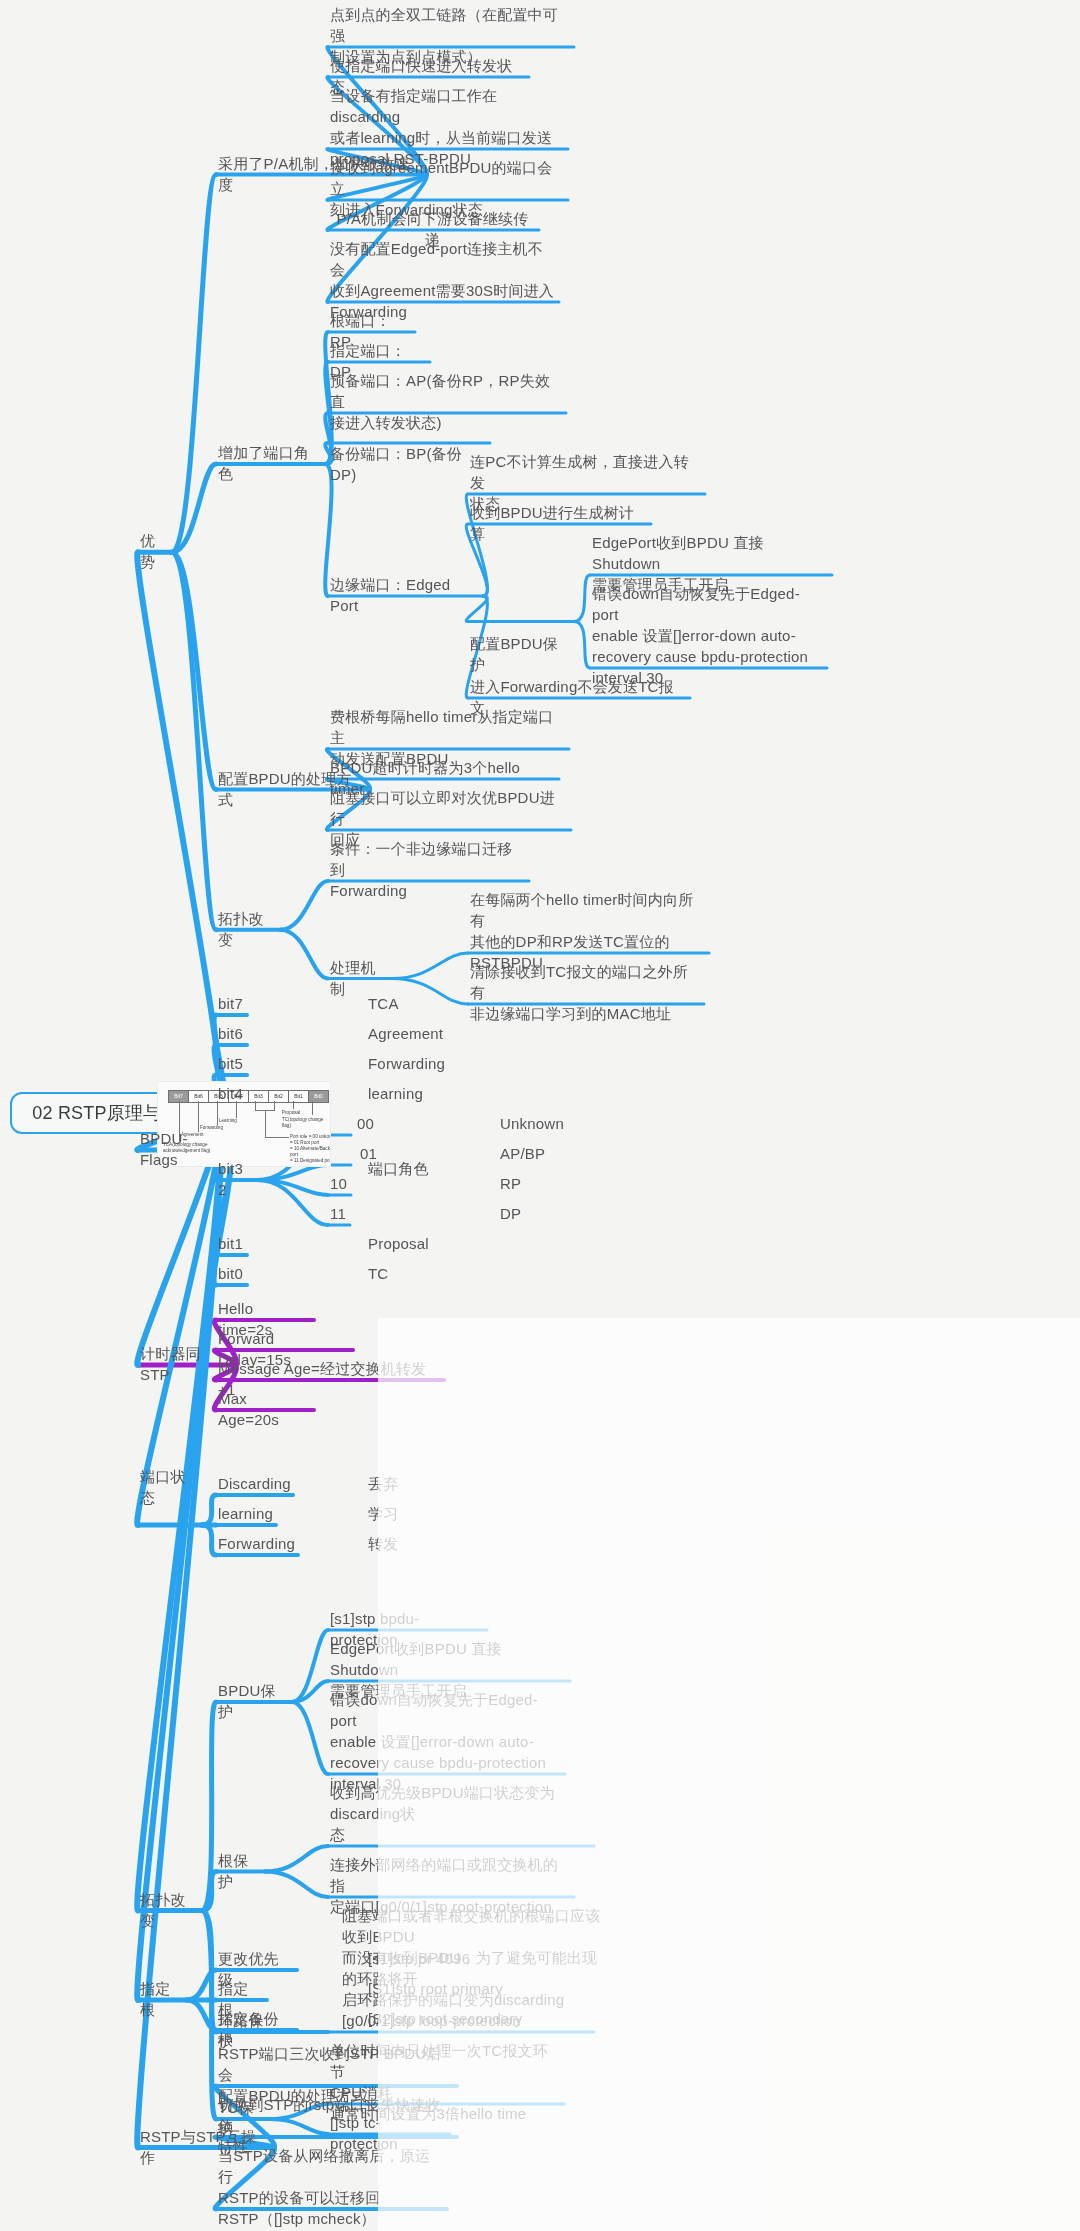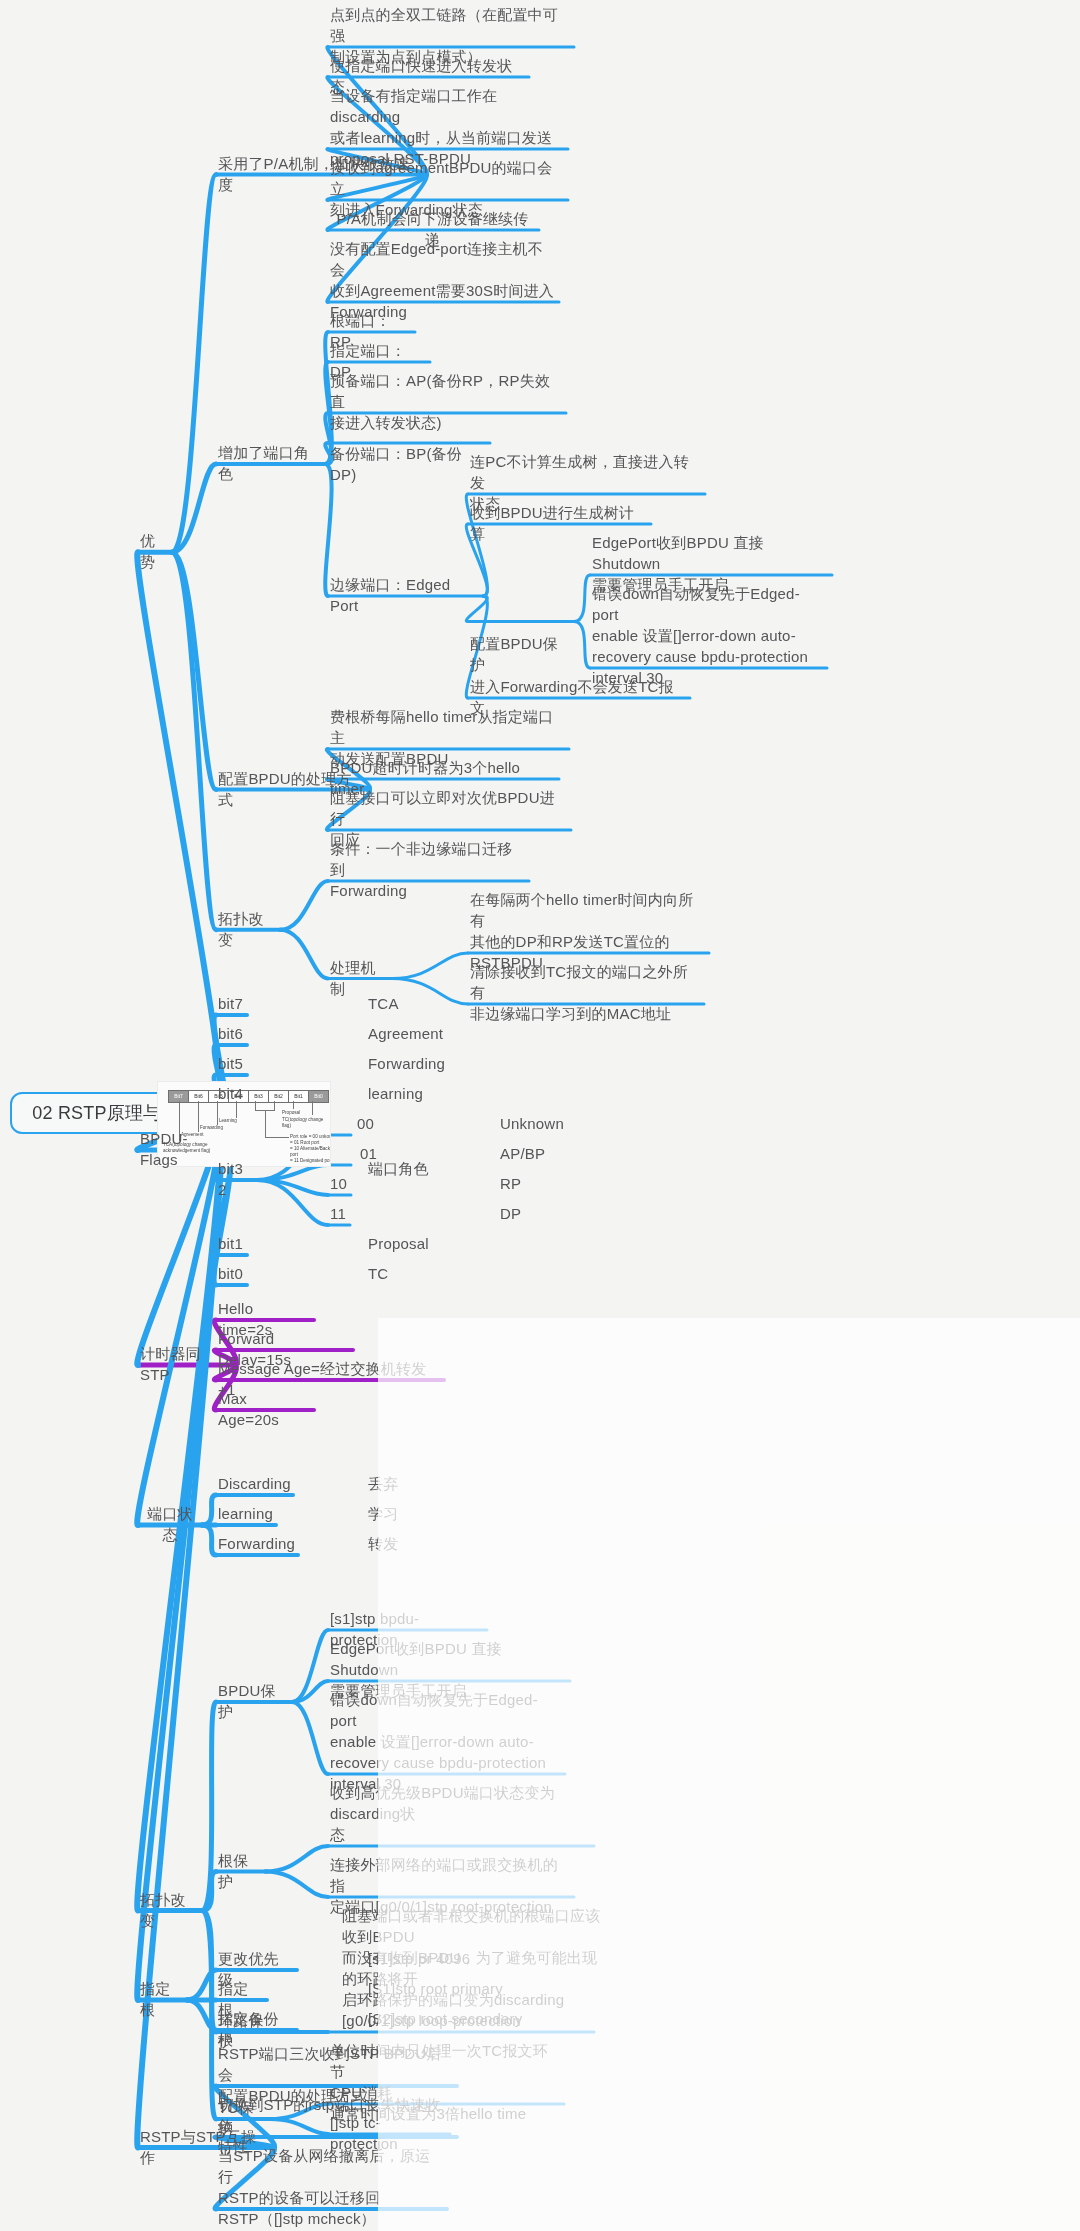--- a/index.html
+++ b/index.html
@@ -434,21 +434,21 @@
       </div>
       <div class="node lvl2 leaf" style="left: 218px; top: 1328px; width: 131px;">
         <span class="txt">Forward Delay=15s</span>
       </div>
       <div class="node lvl2 leaf" style="left: 218px; top: 1358px; width: 222px;">
         <span class="txt">Message Age=经过交换机转发+1</span>
       </div>
       <div class="node lvl2 leaf" style="left: 218px; top: 1388px; width: 92px;">
         <span class="txt">Max Age=20s</span>
       </div>
-      <div class="node lvl1" style="left: 140px; top: 1503px; width: 60px; text-align: center;">
+      <div class="node lvl1" style="left: 140px; top: 1466px; width: 60px;">
         <span class="txt">端口状态</span>
       </div>
       <div class="node lvl2 leaf" style="left: 218px; top: 1473px; width: 71px;">
         <span class="txt">Discarding</span>
       </div>
       <div class="node leaf" style="left: 368px; top: 1473px;">
         <span class="txt">丢弃</span>
       </div>
       <div class="node lvl2 leaf" style="left: 218px; top: 1503px; width: 54px;">
         <span class="txt">learning</span>

